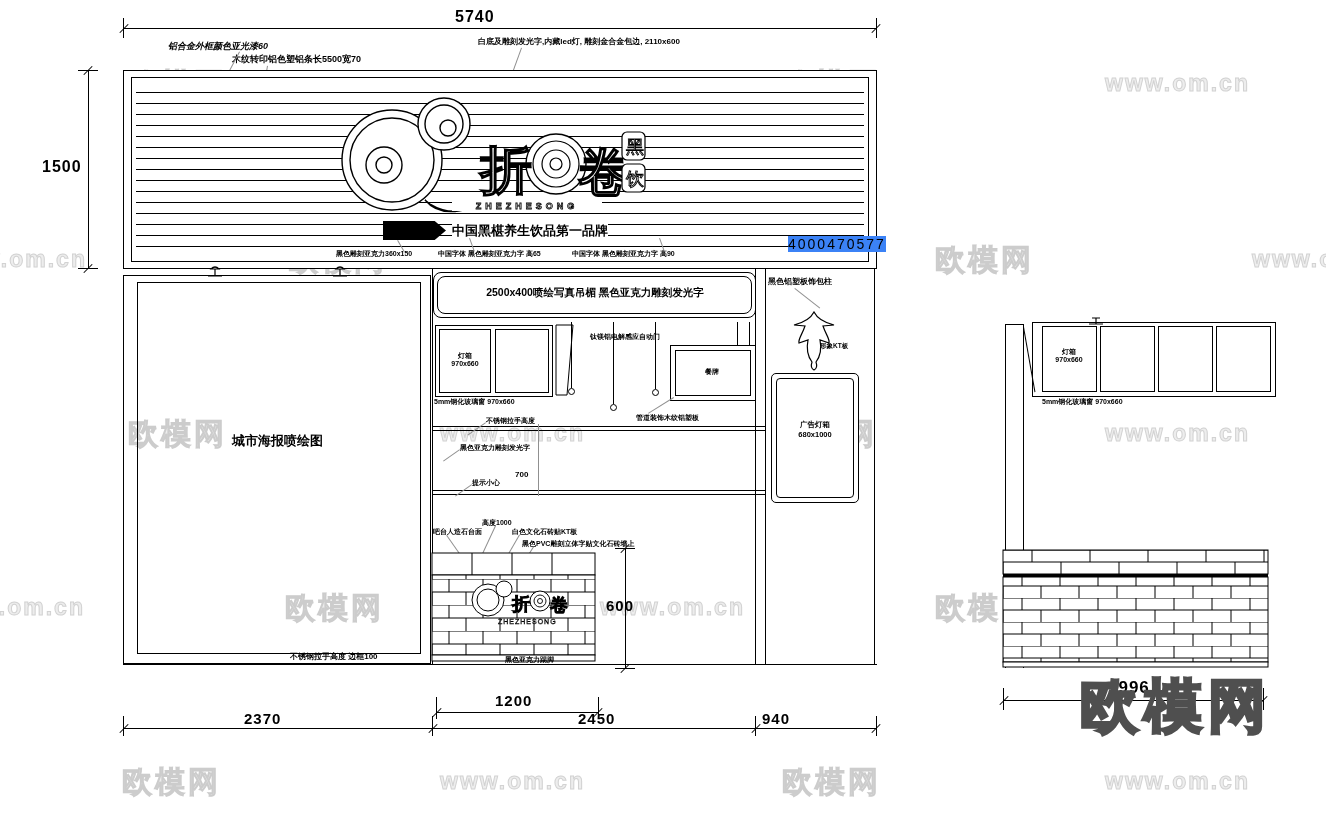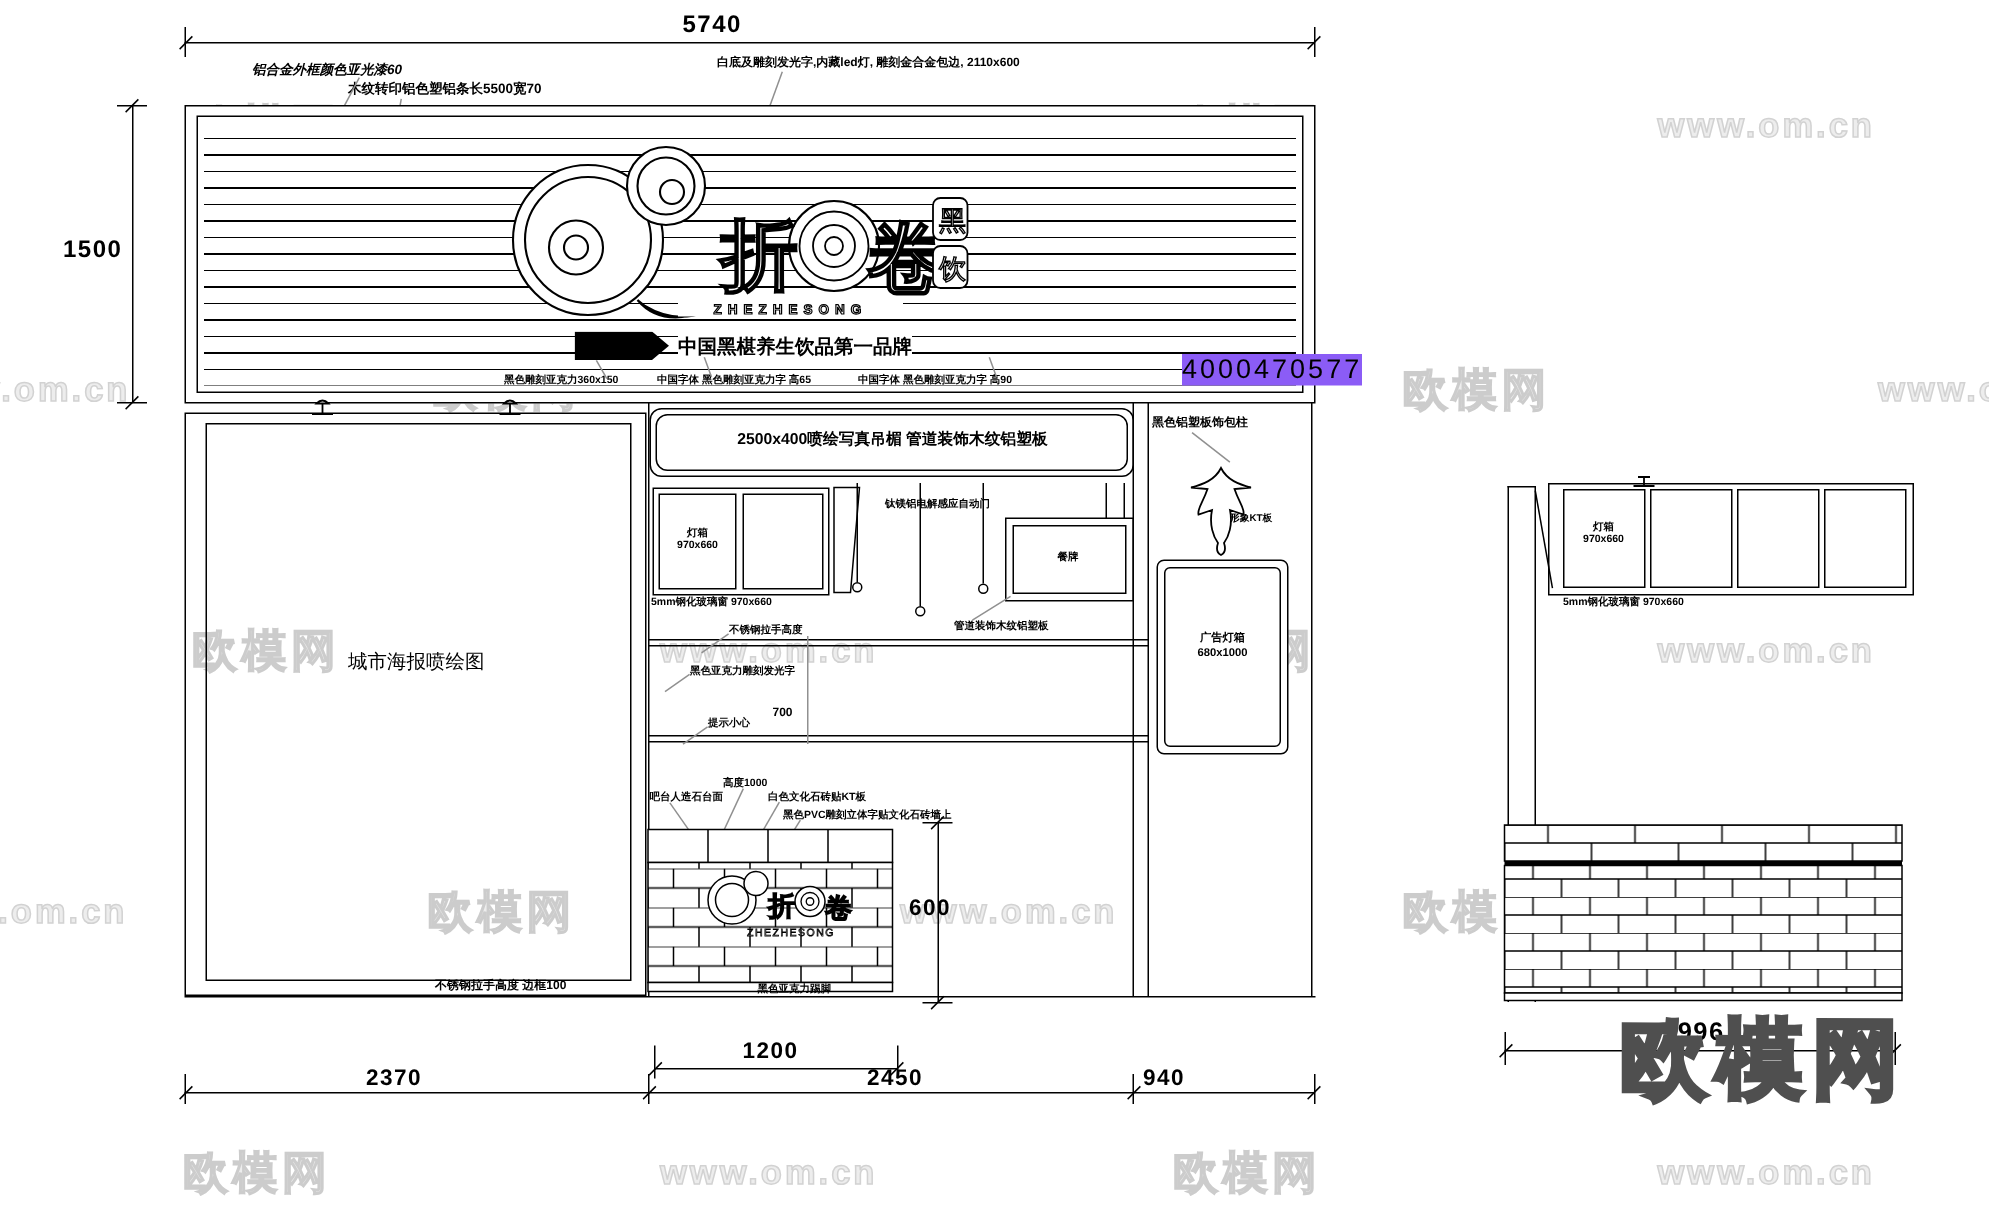--- a/index.html
+++ b/index.html
@@ -104,43 +104,43 @@
       <rect x="292" y="40" width="23" height="28" rx="5"></rect>
       <rect x="292" y="72" width="23" height="28" rx="5"></rect>
     </g>
     <text x="296" y="61" font-size="18" fill="#ffffff" stroke="#000" stroke-width="0.9">黑</text>
     <text x="296" y="93" font-size="18" fill="#ffffff" stroke="#000" stroke-width="0.9">饮</text>
   </svg>
   <div class="abs" style="left:452px;top:201px;width:150px;font-size:9px;font-weight:bold;letter-spacing:4px;color:#fff;-webkit-text-stroke:0.8px #000;background:#fff;text-align:center;">ZHEZHESONG</div>
 
   <div class="abs" style="left:383px;top:221px;width:63px;height:19px;background:#000;clip-path:polygon(0 0,82% 0,100% 50%,82% 100%,0 100%);"></div>
   <div class="abs" style="left:452px;top:222px;font-size:13px;font-weight:bold;white-space:nowrap;background:#fff;">中国黑椹养生饮品第一品牌</div>
-  <div class="abs" style="left:788px;top:236px;font-size:18px;letter-spacing:2px;white-space:nowrap;background:#8b5cf6;">4000470577</div>
+  <div class="abs" style="left:788px;top:236px;font-size:14px;letter-spacing:2px;white-space:nowrap;background:#3b82f6;">4000470577</div>
 
   <div class="tinynote" style="left:336px;top:250px;">黑色雕刻亚克力360x150</div>
   <div class="tinynote" style="left:438px;top:250px;">中国字体 黑色雕刻亚克力字 高65</div>
   <div class="tinynote" style="left:572px;top:250px;">中国字体 黑色雕刻亚克力字 高90</div>
   <div class="gln" style="left:398px;top:240px;width:14px;transform:rotate(60deg);"></div>
   <div class="gln" style="left:470px;top:238px;width:14px;transform:rotate(70deg);"></div>
   <div class="gln" style="left:660px;top:238px;width:14px;transform:rotate(70deg);"></div>
 
   <div class="box nob" style="left:123px;top:275px;width:308px;height:389px;"></div>
   <div class="box nob" style="left:137px;top:282px;width:284px;height:372px;"></div>
   <svg style="left:207px;top:265px;" width="16" height="12" viewBox="0 0 16 12">
     <path d="M1 11 H15 M8 11 V4 M4 4 Q8 0 12 4 Z" stroke="#000" fill="#fff" stroke-width="1.2"></path>
   </svg>
   <svg style="left:332px;top:265px;" width="16" height="12" viewBox="0 0 16 12">
     <path d="M1 11 H15 M8 11 V4 M4 4 Q8 0 12 4 Z" stroke="#000" fill="#fff" stroke-width="1.2"></path>
   </svg>
-  <div class="abs" style="left:232px;top:432px;font-size:13px;font-weight:normal;white-space:nowrap;">城市海报喷绘图</div>
+  <div class="abs" style="left:232px;top:432px;font-size:13px;font-weight:bold;white-space:nowrap;">城市海报喷绘图</div>
   <div class="note" style="left:290px;top:653px;">不锈钢拉手高度 边框100</div>
 
   <div class="rbox" style="left:433px;top:272px;width:323px;height:46px;"></div>
   <div class="rbox nob" style="left:437px;top:276px;width:315px;height:38px;"></div>
-  <div class="abs ctext" style="left:440px;top:286px;width:310px;font-size:10.5px;font-weight:bold;white-space:nowrap;">2500x400喷绘写真吊楣 管道装饰木纹铝塑板</div>
+  <div class="abs ctext" style="left:440px;top:286px;width:310px;font-size:10.5px;font-weight:bold;white-space:nowrap;">2500x400喷绘写真吊楣 黑色亚克力雕刻发光字</div>
 
   <div class="ln" style="left:432px;top:268px;width:1px;height:396px;"></div>
   <div class="ln" style="left:755px;top:268px;width:1px;height:396px;"></div>
   <div class="ln" style="left:765px;top:268px;width:1px;height:396px;"></div>
   <div class="ln" style="left:874px;top:268px;width:1px;height:396px;"></div>
   <div class="ln" style="left:123px;top:664px;width:754px;height:1px;"></div>
 
   <div class="box nob" style="left:435px;top:325px;width:118px;height:72px;"></div>
   <div class="box nob" style="left:439px;top:329px;width:52px;height:64px;"></div>
   <div class="box nob" style="left:495px;top:329px;width:54px;height:64px;"></div>

